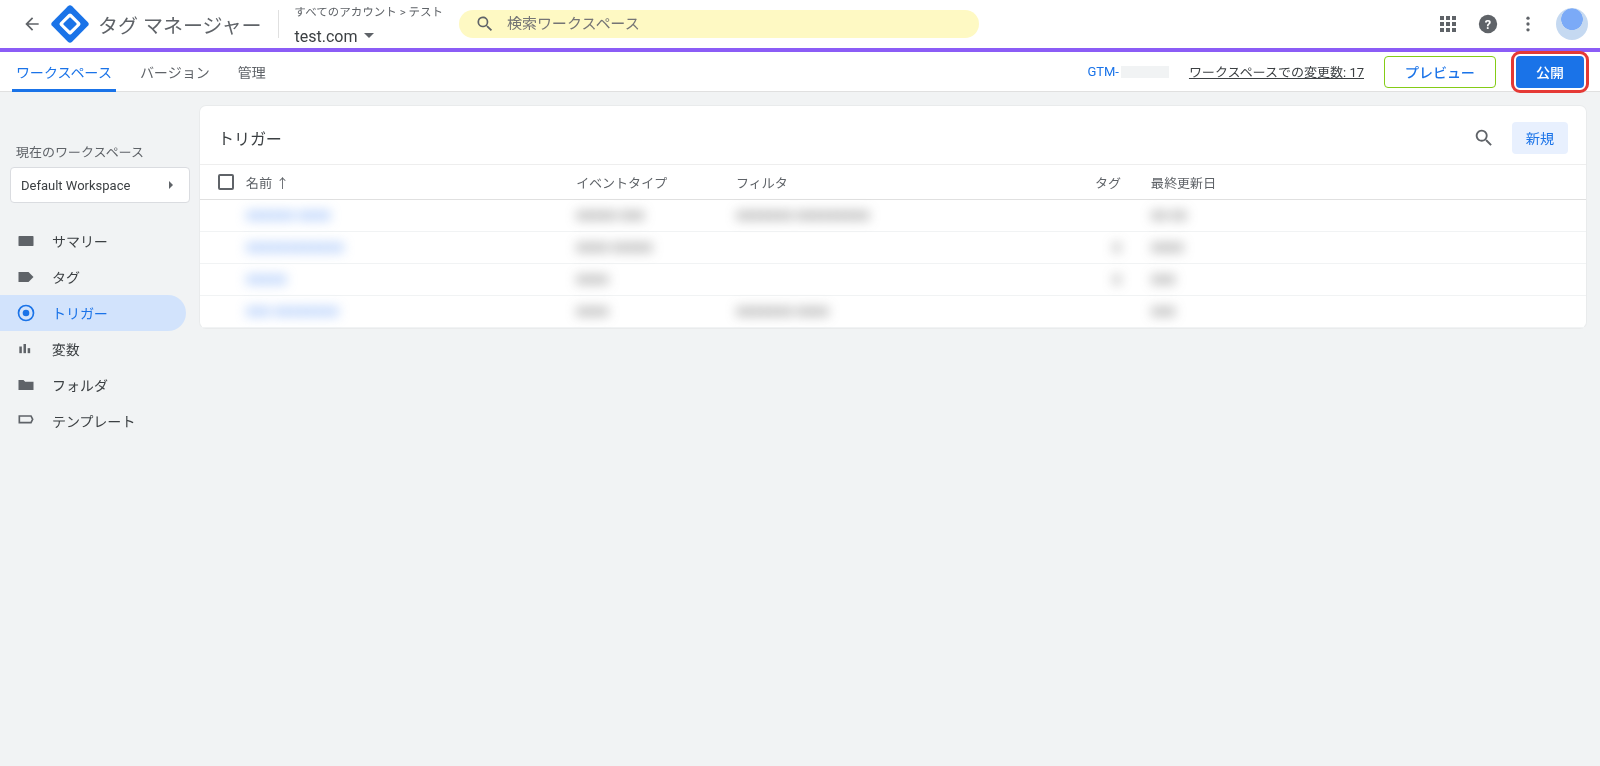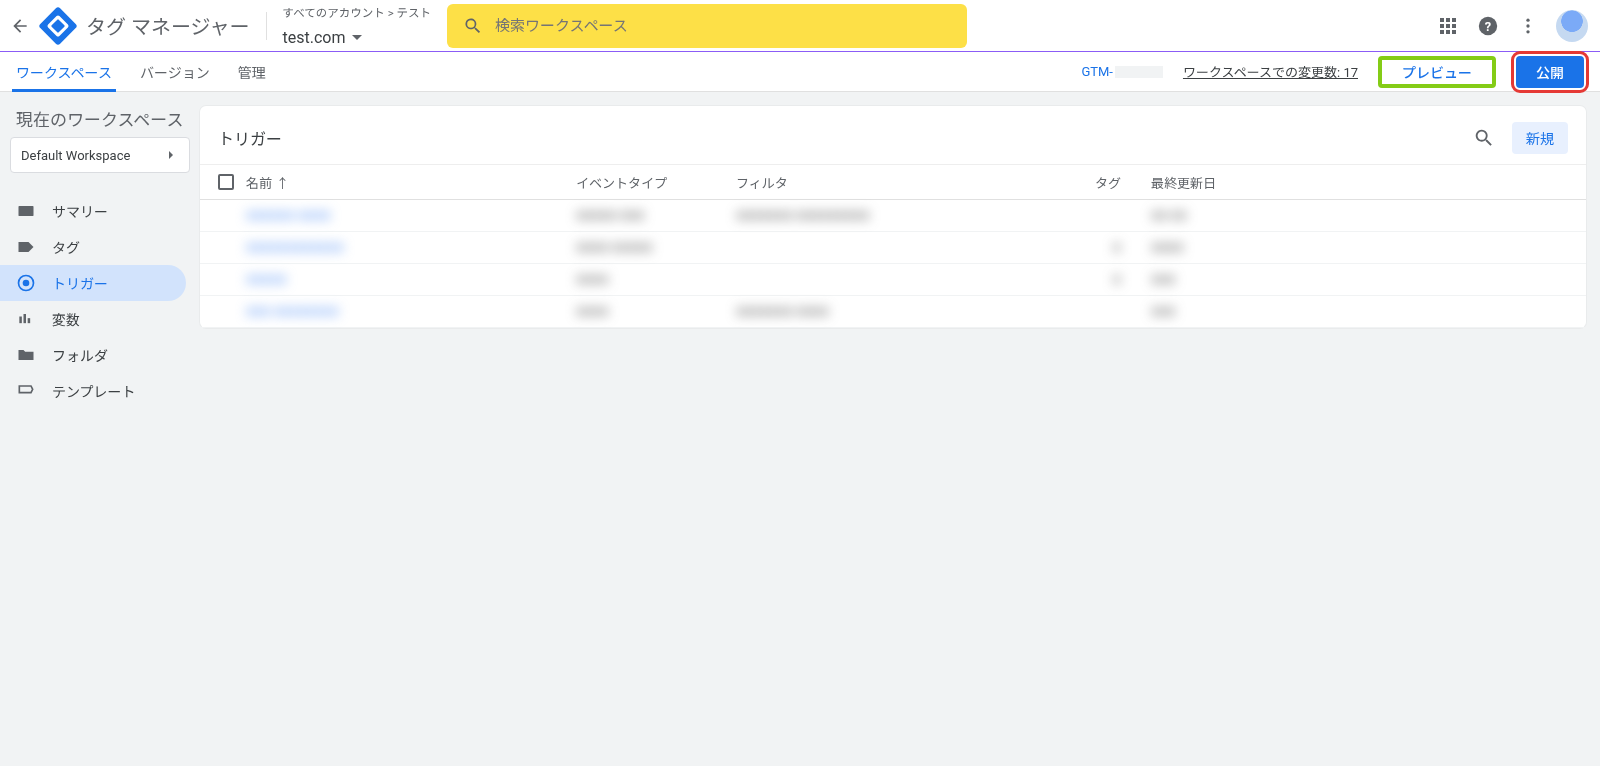--- a/index.html
+++ b/index.html
@@ -1,60 +1,60 @@
 <!DOCTYPE html>
 <html><head>
 <meta charset="utf-8">
 <style>
 * { margin: 0; padding: 0; box-sizing: border-box; font-family: Roboto, "Noto Sans JP", Arial, sans-serif; }
 body { background: #fff; color: #3c4043; font-size: 14px; width: 1600px; height: 766px; overflow: hidden; display: flex; flex-direction: column; }
 
 
-.top-header { display: flex; align-items: center; height: 52px; padding: 0 12px 0 8px; border-bottom: 1px solid #8b5cf6; }
+.top-header { display: flex; align-items: center; height: 52px; padding: 0 12px 0 20px; border-bottom: 4px solid #8b5cf6; }
 .back-arrow { width: 24px; height: 24px; color: #5f6368; cursor: pointer; display: flex; align-items: center; justify-content: center; margin-right: 12px; }
 .logo { width: 28px; height: 28px; background: #1a73e8; transform: rotate(45deg); border-radius: 3px; margin-right: 14px; position: relative; }
 .logo::after { content: ""; position: absolute; inset: 6px; background: #fff; border-radius: 2px; }
 .logo::before { content: ""; position: absolute; inset: 9px; background: #1a73e8; border-radius: 1px; z-index: 1; }
 .app-title { color: #5f6368; font-size: 20px; font-weight: 400; white-space: nowrap; }
 .vdiv { width: 1px; height: 28px; background: #e0e0e0; margin: 0 16px; }
 .account-col { display: flex; flex-direction: column; justify-content: center; margin-right: 16px; gap: 8px; }
 .account-path { font-size: 11.5px; color: #5f6368; white-space: nowrap; }
 .account-name { display: flex; align-items: center; font-size: 16px; color: #3c4043; gap: 6px; }
 .account-name svg { width: 10px; height: 10px; color: #5f6368; }
 
-.search-box { flex: 0 0 520px; height: 44px; background: #fde047; border-radius: 6px; display: flex; align-items: center; padding: 0 16px; gap: 12px; }
+.search-box { flex: 0 0 520px; height: 28px; background: #fef9c3; border-radius: 17px; display: flex; align-items: center; padding: 0 16px; gap: 12px; }
 .search-box svg { width: 20px; height: 20px; color: #5f6368; }
 .search-box input { border: none; background: transparent; outline: none; font-size: 15px; color: #5f6368; flex: 1; }
 
 .top-right { margin-left: auto; display: flex; align-items: center; gap: 16px; }
 .icon-btn { width: 24px; height: 24px; display: flex; align-items: center; justify-content: center; color: #5f6368; cursor: pointer; }
 .avatar { width: 32px; height: 32px; border-radius: 50%; background: radial-gradient(circle at 50% 35%, #7baaf7 40%, #c5d9f1 42%); }
 
 
 .sub-header { display: flex; align-items: center; height: 40px; padding: 0 16px; border-bottom: 1px solid #e0e0e0; position: relative; }
 .tabs { display: flex; gap: 28px; height: 100%; align-items: center; }
 .tab { font-size: 14px; color: #5f6368; cursor: pointer; height: 100%; display: flex; align-items: center; position: relative; }
 .tab.active { color: #1a73e8; }
 .tab.active::after { content: ""; position: absolute; bottom: -1px; left: -4px; right: -4px; height: 3px; background: #1a73e8; }
 
 .sub-right { margin-left: auto; display: flex; align-items: center; gap: 20px; }
 .gtm-id { color: #1a73e8; font-size: 13px; display: flex; align-items: center; gap: 2px; }
 .gtm-id .redact { display: inline-block; width: 48px; height: 12px; background: #f1f3f4; }
 .changes { color: #3c4043; font-size: 13px; text-decoration: underline; }
 .btn { height: 32px; padding: 0 20px; border-radius: 4px; font-size: 14px; font-weight: 500; display: flex; align-items: center; cursor: pointer; }
-.btn-outline { border: 4px solid #84cc16; color: #1a73e8; background: #fff; }
+.btn-outline { border: 1px solid #84cc16; color: #1a73e8; background: #fff; }
 .btn-primary { background: #1a73e8; color: #fff; border: none; }
 .highlight-red { outline: 3px solid #e53935; outline-offset: 2px; }
 
 
 .body { display: flex; flex: 1; background: #f1f3f4; overflow: hidden; }
 
 
 .sidebar { width: 200px; padding: 14px 0 0 0; }
-.ws-label { font-size: 17px; color: #5f6368; padding: 0 16px 6px; }
+.ws-label { font-size: 13px; color: #5f6368; padding: 0 16px 6px; margin-top: 36px; }
 .ws-select { margin: 0 10px 20px; border: 1px solid #dadce0; background: #fff; border-radius: 4px; height: 36px; display: flex; align-items: center; justify-content: space-between; padding: 0 10px; font-size: 13px; color: #3c4043; cursor: pointer; }
 .ws-select svg { width: 16px; height: 16px; color: #5f6368; }
 .nav-item { display: flex; align-items: center; gap: 16px; padding: 0 16px; height: 36px; font-size: 14px; color: #3c4043; cursor: pointer; border-radius: 0 18px 18px 0; margin-right: 14px; }
 .nav-item.active { background: #d2e3fc; color: #1a73e8; }
 .nav-item svg, .nav-item .ic { width: 20px; height: 20px; color: #5f6368; flex: 0 0 20px; }
 .nav-item.active svg, .nav-item.active .ic { color: #1a73e8; }
 
 
 .main { flex: 1; padding: 14px 14px 0 0; display: flex; flex-direction: column; }
 .card { background: #fff; border-radius: 6px; box-shadow: 0 0 0 1px rgba(0,0,0,0.03); }

